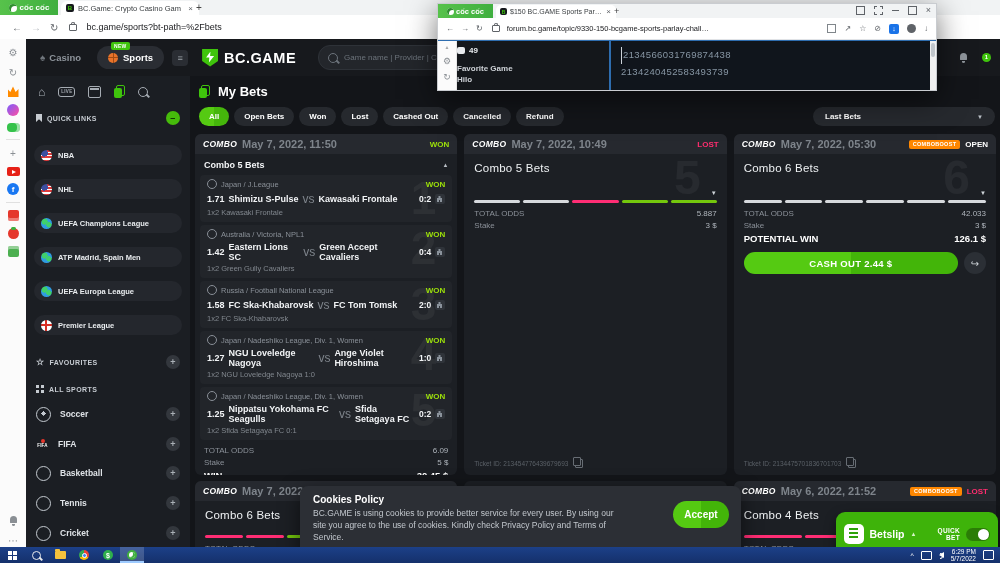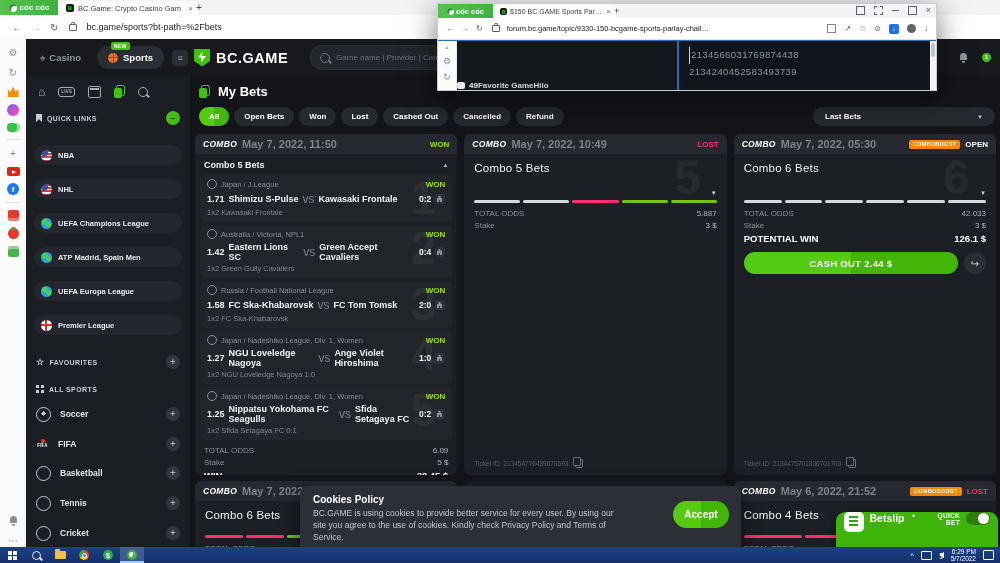--- a/index.html
+++ b/index.html
@@ -44,21 +44,21 @@
   .belli::after{content:"";position:absolute;left:3px;bottom:0;width:3px;height:2px;background:currentColor;border-radius:0 0 2px 2px;}
 
   
   .bc-nav{position:absolute;left:26px;top:39px;right:0;height:37px;background:#17191d;display:flex;align-items:center;padding-left:14px;}
   .casino{display:flex;align-items:center;gap:4px;color:#8d939a;font-size:9.5px;font-weight:bold;}
   .spade{font-size:10px;color:#70767d;}
   .sports-pill{position:relative;margin-left:16px;height:23px;border-radius:12px;background:#2a2d33;display:flex;align-items:center;gap:5px;padding:0 11px;color:#fff;font-size:9.5px;font-weight:800;}
   .newb{position:absolute;top:-4px;left:14px;background:#3fc40c;color:#fff;font-size:5px;font-weight:800;padding:1px 3px;border-radius:2px;letter-spacing:.3px;}
   .bball{width:10px;height:10px;border-radius:50%;background:#e8732a;background-image:linear-gradient(#a34b12,#a34b12),linear-gradient(90deg,#a34b12,#a34b12);background-size:10px 1px,1px 10px;background-position:center;background-repeat:no-repeat;}
   .menu-btn{margin-left:8px;width:16px;height:16px;border-radius:4px;background:#2a2d33;color:#9aa0a7;font-size:9px;display:flex;align-items:center;justify-content:center;}
-  .logo{display:flex;align-items:center;gap:6px;margin-left:6px;}
+  .logo{display:flex;align-items:center;gap:6px;margin-left:14px;}
   .shield{width:16px;height:18px;background:#3fc40c;clip-path:polygon(0 0,100% 0,100% 70%,50% 100%,0 70%);position:relative;}
   .shield::after{content:"";position:absolute;left:4px;top:3px;width:8px;height:11px;background:#fff;clip-path:polygon(55% 0,0 55%,40% 55%,35% 100%,100% 40%,50% 40%);}
   .logo-t{color:#fff;font-size:14.5px;font-weight:800;letter-spacing:.5px;}
   .searchbar{margin-left:22px;width:215px;height:23px;border-radius:12px;background:#23262b;border:1px solid #2e3238;display:flex;align-items:center;gap:6px;padding:0 9px;color:#6c737b;}
   .mag{width:8px;height:8px;border:1.5px solid currentColor;border-radius:50%;position:relative;flex:0 0 auto;}
   .mag::after{content:"";position:absolute;width:4px;height:1.5px;background:currentColor;transform:rotate(45deg);right:-3px;bottom:-1px;}
   .ph{font-size:8px;white-space:nowrap;}
   .nav-right{margin-left:auto;display:flex;align-items:center;gap:18px;margin-right:14px;color:#8d939a;}
   .chatb{width:11px;height:9px;background:currentColor;border-radius:3px;position:relative;}
   .chatb::after{content:"";position:absolute;left:2px;bottom:-3px;border-top:3px solid #8d939a;border-right:3px solid transparent;}
@@ -147,21 +147,21 @@
 
   
   .cookie{position:absolute;left:300px;top:486px;width:415px;height:57px;background:#2c2f35;border-radius:8px;
     box-shadow:0 6px 20px rgba(0,0,0,.55);padding:8px 13px;z-index:40;}
   .ck-t{font-size:10px;font-weight:800;color:#fff;}
   .ck-b{font-size:8.5px;color:#c2c7cd;line-height:1.4;margin-top:3px;width:305px;}
   .ck-btn{position:absolute;right:12px;top:15px;width:56px;height:27px;border-radius:14px;background:linear-gradient(90deg,#55ca12 50%,#43b509 50%);color:#fff;font-size:10px;font-weight:800;display:flex;align-items:center;justify-content:center;}
 
   
   .betslip{position:absolute;left:836px;top:512px;right:2px;height:44px;background:#3eb30a;border-radius:9px;z-index:45;
-    display:flex;align-items:flex-start;gap:6px;padding:0 8px;box-shadow:0 4px 12px rgba(0,0,0,.4);}
+    display:flex;align-items:center;gap:6px;padding:0 8px;box-shadow:0 4px 12px rgba(0,0,0,.4);}
   .bslip{width:20px;height:20px;background:#fff;border-radius:5px;display:flex;align-items:center;justify-content:center;}
   .bs-lines{width:9px;height:12px;background:repeating-linear-gradient(180deg,#2ea30a 0 2px,transparent 2px 4px);}
   .bs-t{color:#fff;font-size:10.5px;font-weight:800;}
   .bs-car{color:#d7f5c8;font-size:6px;}
   .qb{margin-left:auto;color:#fff;font-size:6.5px;font-weight:800;letter-spacing:.3px;text-align:right;line-height:1.1;}
   .tog{width:24px;height:13px;border-radius:7px;background:rgba(0,0,0,.3);position:relative;flex:0 0 auto;}
   .tog::after{content:"";position:absolute;width:11px;height:11px;background:#fff;border-radius:50%;right:1px;top:1px;}
 
   
   .popup{position:absolute;left:437px;top:3px;width:498px;height:86px;background:#fff;z-index:60;
@@ -175,21 +175,21 @@
   .wbar{width:7px;height:1px;background:#5f6368;}
   .wx{font-size:9px;line-height:7px;}
   .p-addr{position:relative;height:21px;border-bottom:1px solid #e1e3e6;display:flex;align-items:center;gap:7px;padding:0 8px;background:#fff;}
   .p-url{font-size:7.5px;color:#202124;white-space:nowrap;overflow:hidden;text-overflow:ellipsis;width:205px;}
   .p-icons{margin-left:auto;display:flex;align-items:center;gap:8px;color:#5f6368;font-size:8px;}
   .dlbox{width:10px;height:10px;background:#1a73e8;border-radius:2px;color:#fff;font-size:7px;display:flex;align-items:center;justify-content:center;}
   .avat{width:9px;height:9px;border-radius:50%;background:#5f6368;}
   .p-body{position:absolute;left:0;right:0;top:36px;bottom:0;background:#14171b;border-top:1px solid #2e6daf;display:flex;}
   .p-strip{width:18px;background:#fbfbfb;border-right:1px solid #e8e8e8;display:flex;flex-direction:column;align-items:center;gap:6px;padding-top:3px;color:#8a8f94;}
   .p-strip .tiny{font-size:5px;color:#aaa;}
-  .p-mid{width:220px;display:flex;flex-direction:row;align-items:flex-end;color:#cfd3d8;padding-top:5px;}
+  .p-mid{width:152px;display:flex;flex-direction:column;align-items:flex-start;color:#cfd3d8;padding-top:5px;}
   .cmt{display:flex;align-items:center;gap:4px;font-size:8px;font-weight:bold;color:#e8ebee;}
   .cmt-ic{width:8px;height:7px;background:#e8ebee;border-radius:2px;}
   .fav-l{margin-top:9px;font-size:8px;font-weight:bold;}
   .fav-g{margin-top:2px;font-size:8px;font-weight:bold;}
   .p-panel{flex:1;background:#10151c;border-left:2px solid #2e6daf;padding:6px 0 0 10px;position:relative;overflow:hidden;}
   .pnum{font-size:9.5px;color:#8796a4;letter-spacing:.4px;line-height:1.75;}
   .pnum:first-child{border-left:1px solid #cdd3d9;padding-left:1px;}
   .p-scroll{position:absolute;right:0;top:0;bottom:0;width:6px;background:#f1f1f1;}
   .p-thumb{position:absolute;right:1px;top:2px;width:4px;height:14px;background:#c1c6cb;border-radius:2px;}
 

